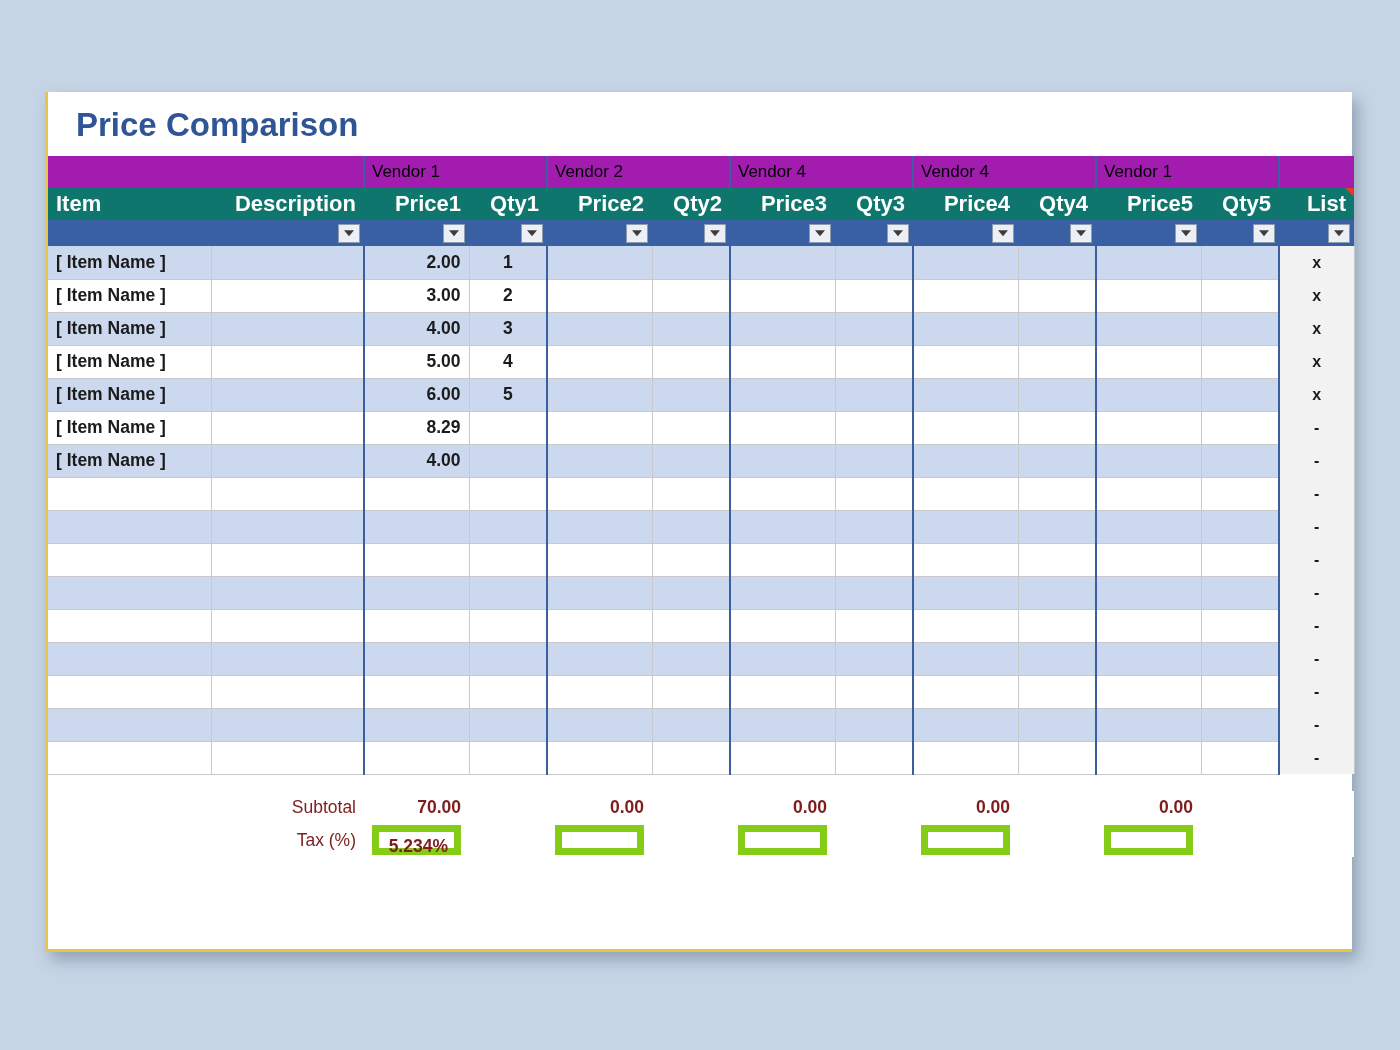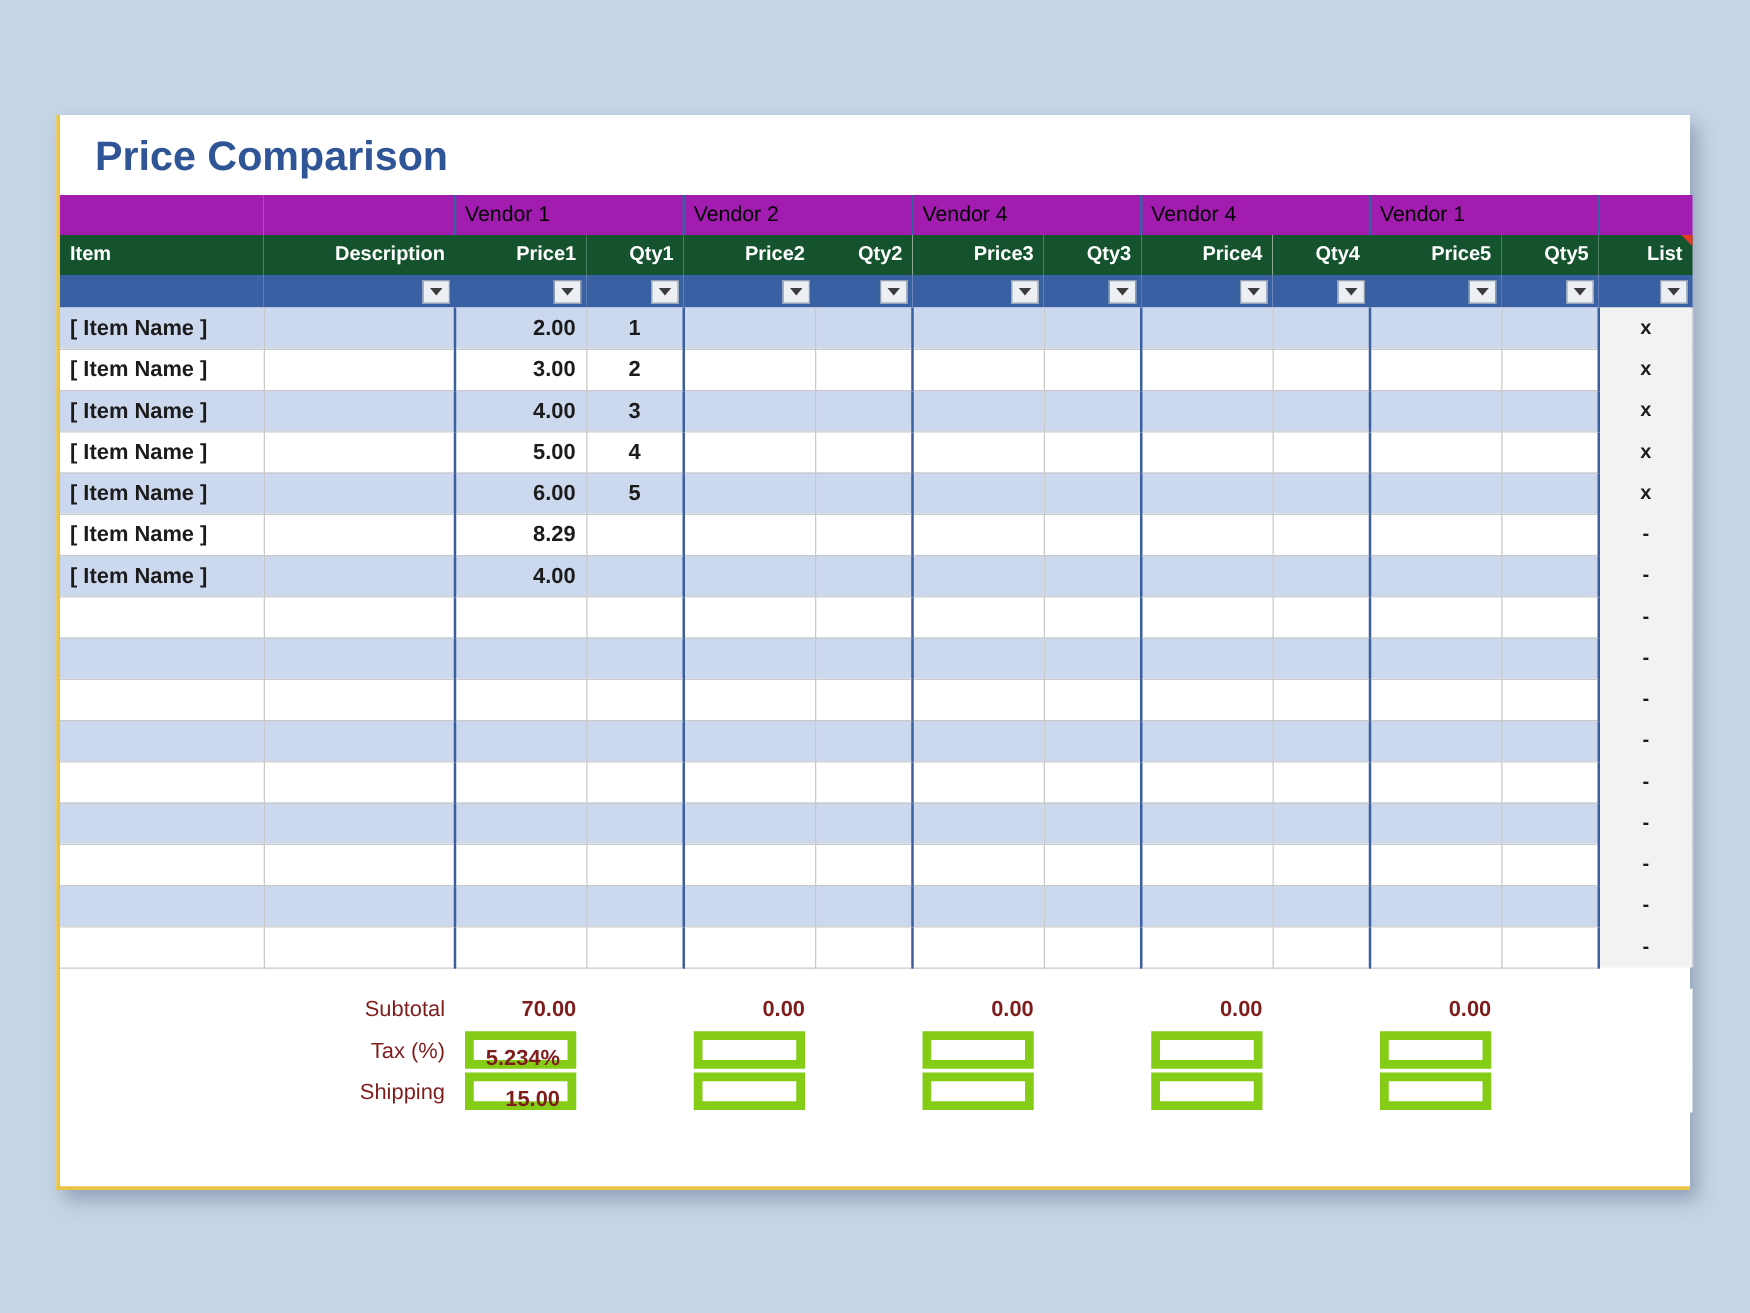--- a/index.html
+++ b/index.html
@@ -53,23 +53,23 @@
     vertical-align: middle;
     background: #a21caf;
     border: none;
   }
   .vendor-row td.vendor-cell { border-left: 2px solid #3b5f9e; }
   .vendor-row td.blank-cell { border: none; }
   .vendor-row td.list-edge { border-left: 2px solid #3b5f9e; }
 
   
   .hdr-row th {
-    background: #14532d;
+    background: #0f766e;
     color: #ffffff;
-    font-size: 16px;
+    font-size: 22px;
     font-weight: bold;
     height: 32px;
     padding: 0 8px 0 8px;
     text-align: right;
     vertical-align: middle;
     border: none;
     position: relative;
     white-space: nowrap;
   }
   .hdr-row th.left-al { text-align: left; padding-left: 8px; }
@@ -529,41 +529,16 @@
           <td class="sum-val">
             <span class="sum-box"></span>
           </td>
           <td class="sum-blank"></td>
           <td class="sum-val">
             <span class="sum-box"></span>
           </td>
           <td class="sum-blank"></td>
           <td class="sum-blank"></td>
         </tr>
-        <tr class="sum-row">
-          <td></td>
-          <td class="sum-label">Shipping</td>
-          <td class="sum-val">
-            <span class="sum-box">15.00</span>
-          </td>
-          <td class="sum-blank"></td>
-          <td class="sum-val">
-            <span class="sum-box"></span>
-          </td>
-          <td class="sum-blank"></td>
-          <td class="sum-val">
-            <span class="sum-box"></span>
-          </td>
-          <td class="sum-blank"></td>
-          <td class="sum-val">
-            <span class="sum-box"></span>
-          </td>
-          <td class="sum-blank"></td>
-          <td class="sum-val">
-            <span class="sum-box"></span>
-          </td>
-          <td class="sum-blank"></td>
-          <td class="sum-blank"></td>
-        </tr>
       </tbody>
   </table>
 
 </div>
 
 </body></html>

